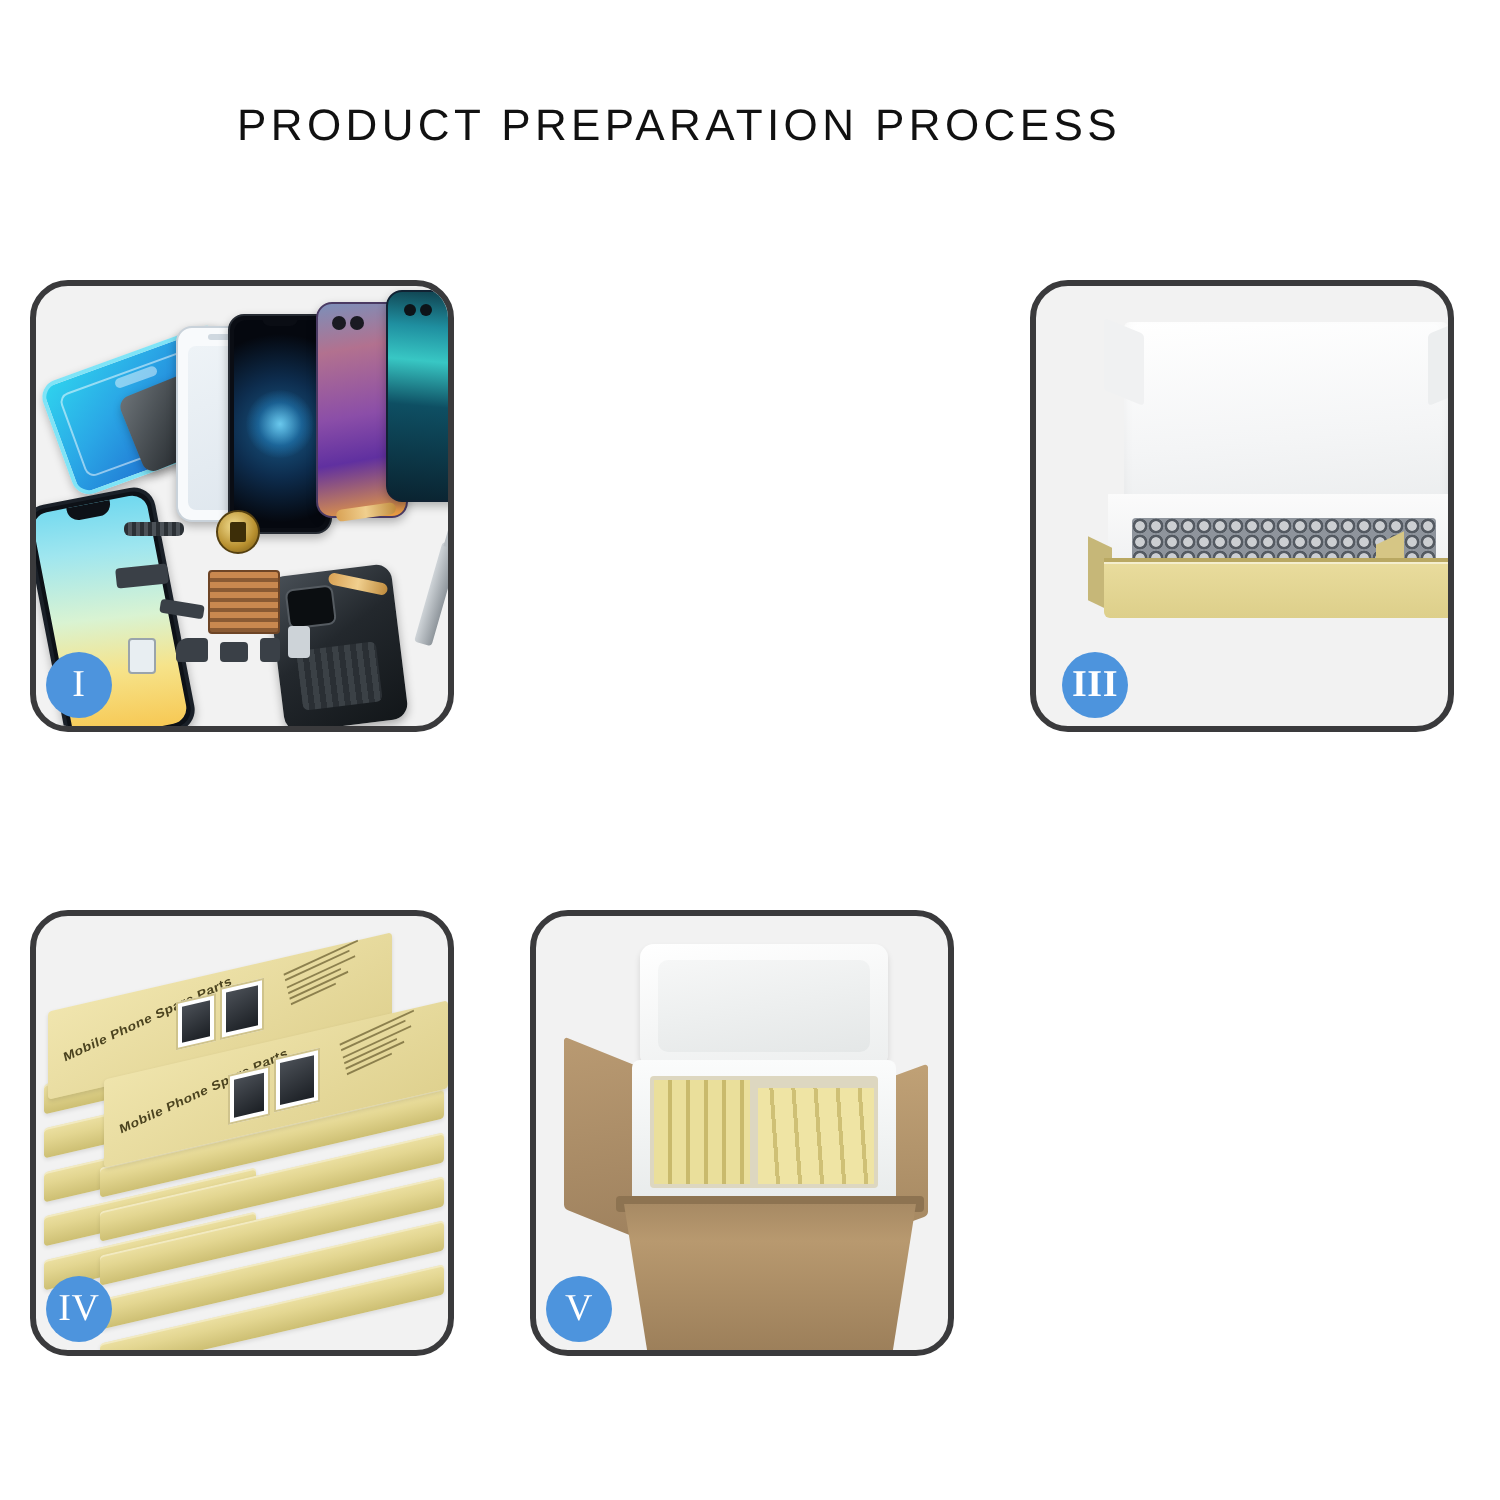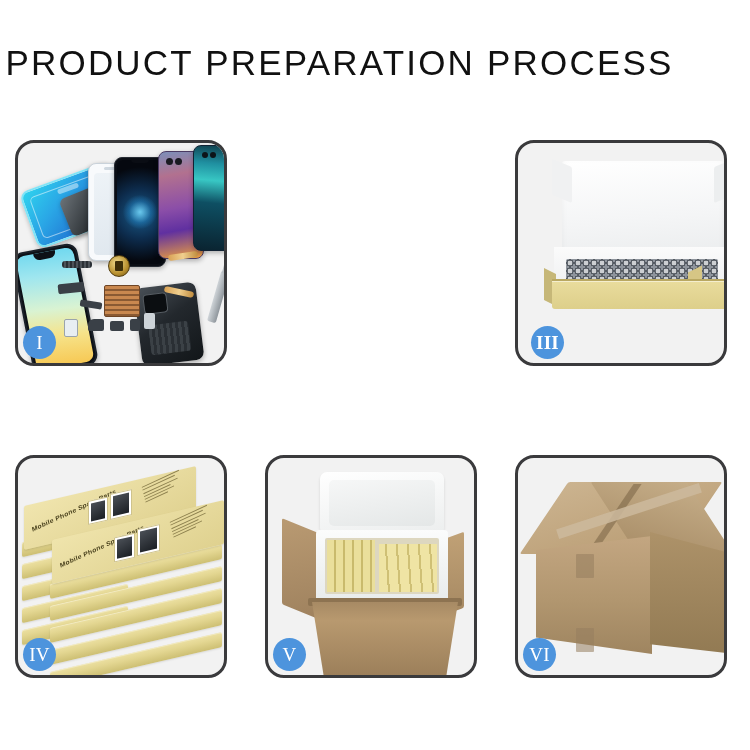--- a/index.html
+++ b/index.html
@@ -9,21 +9,21 @@
     font-family:"Liberation Sans","DejaVu Sans",sans-serif;
     overflow:hidden;
     position:relative;
   }
 
   
   .header{position:absolute;left:0;top:0;width:750px;height:120px;}
   .title{
     position:absolute;left:0;top:44px;width:679px;
     text-align:center;
-    font-size:35px;font-weight:500;color:#111111;
+    font-size:22px;font-weight:500;color:#111111;
     letter-spacing:2.2px;line-height:38px;
     white-space:nowrap;
   }
   .subtitle{
     position:absolute;left:0;top:88px;width:750px;
     text-align:center;
     font-size:15.2px;font-weight:400;color:#1d1d1d;
     letter-spacing:.15px;line-height:20px;
     white-space:nowrap;
   }
@@ -492,27 +492,14 @@
       <div class="v-cavity">
         <span class="v-slabL"></span>
         <span class="v-slabR"></span>
       </div>
       <div class="v-rim"></div>
       <div class="v-body"></div>
     </div>
     <div class="badge" style="left:5px;bottom:4px;">V</div>
   </div>
 
-  <div class="panel" style="left:515px;top:455px;width:212px;height:223px;">
-    <div class="stage">
-      <div class="c-top"></div>
-      <div class="c-top2"></div>
-      <div class="c-seam"></div>
-      <div class="c-tapeT"></div>
-      <div class="c-left"></div>
-      <div class="c-right"></div>
-      <div class="c-tab" style="left:58px;top:96px;"></div>
-      <div class="c-tab" style="left:58px;top:170px;"></div>
-    </div>
-    <div class="badge" style="left:5px;bottom:4px;">VI</div>
-  </div>
 
 </div>
 
 </body></html>

